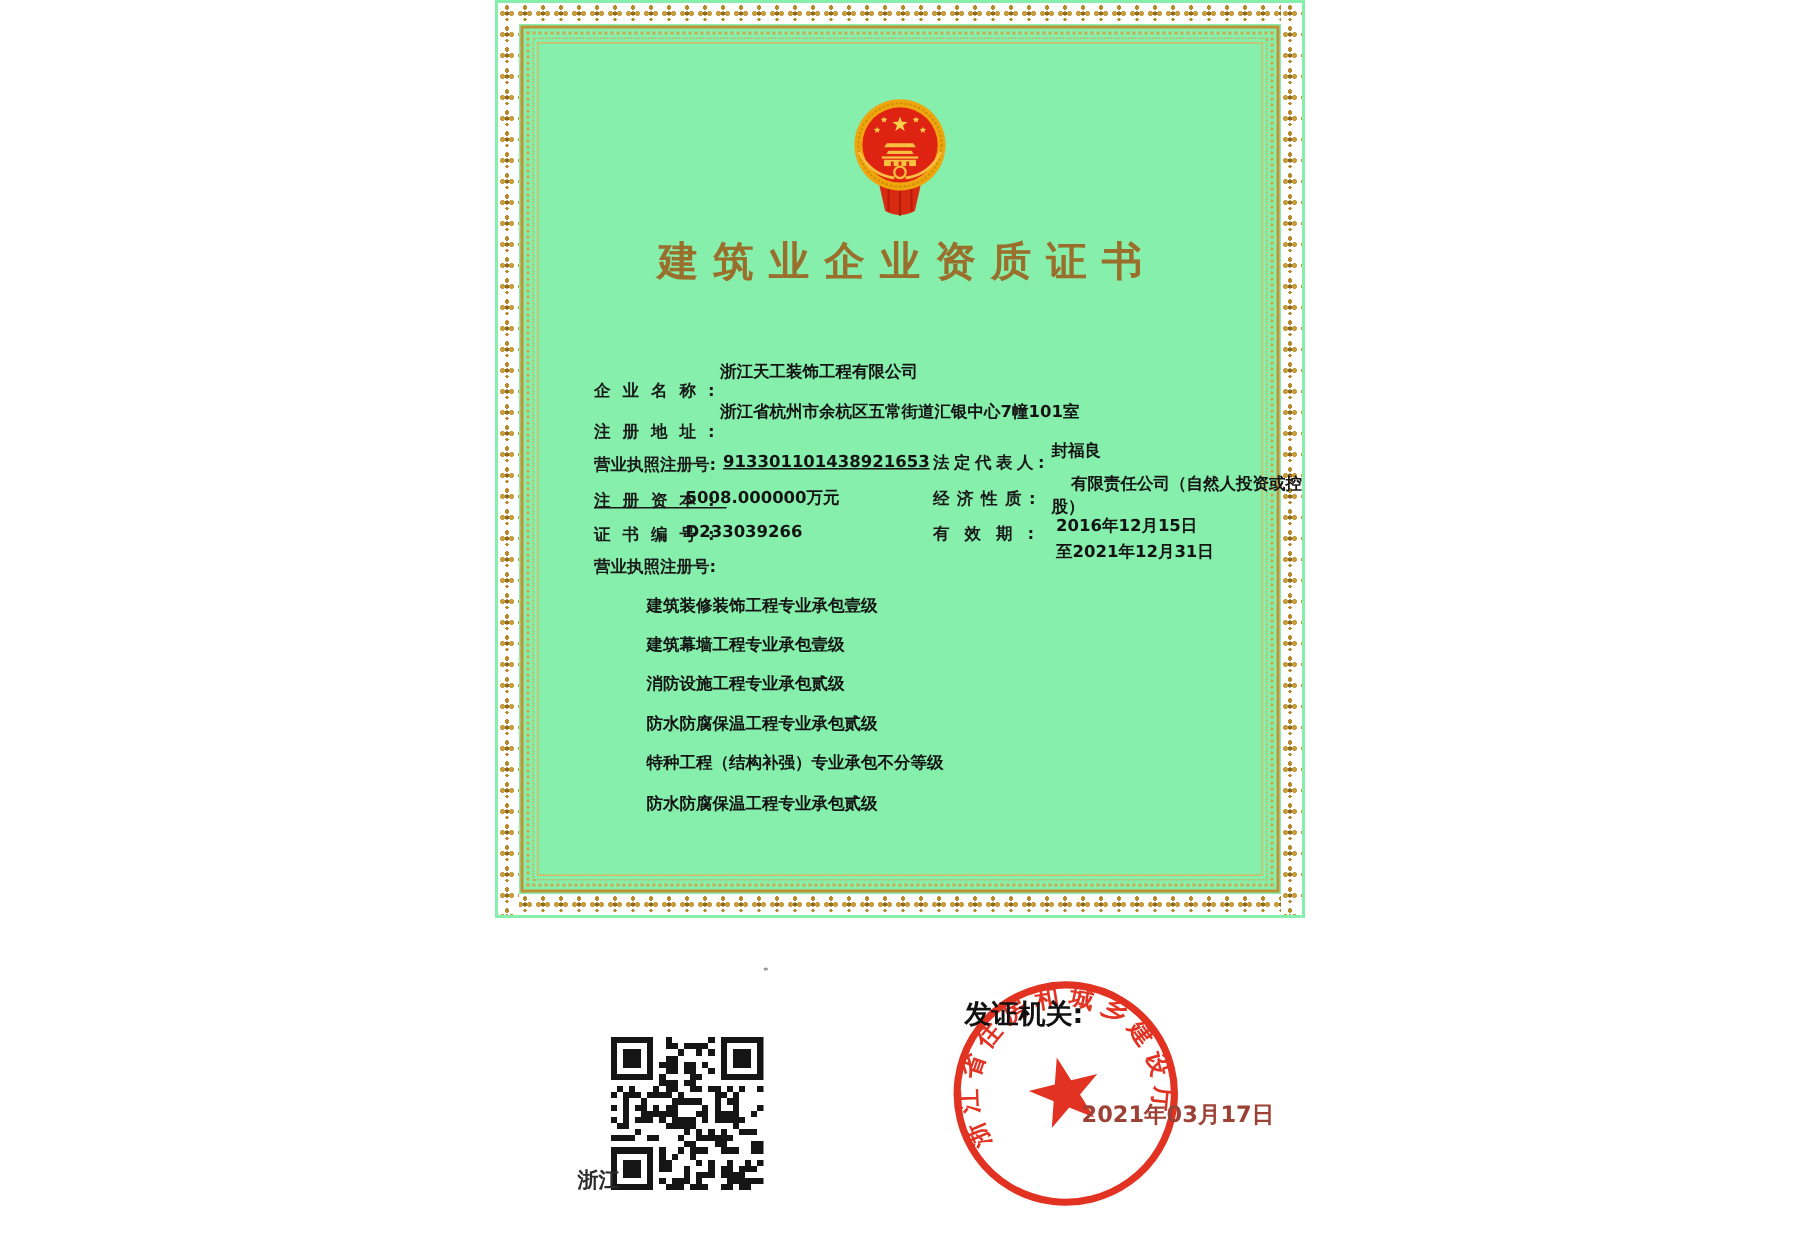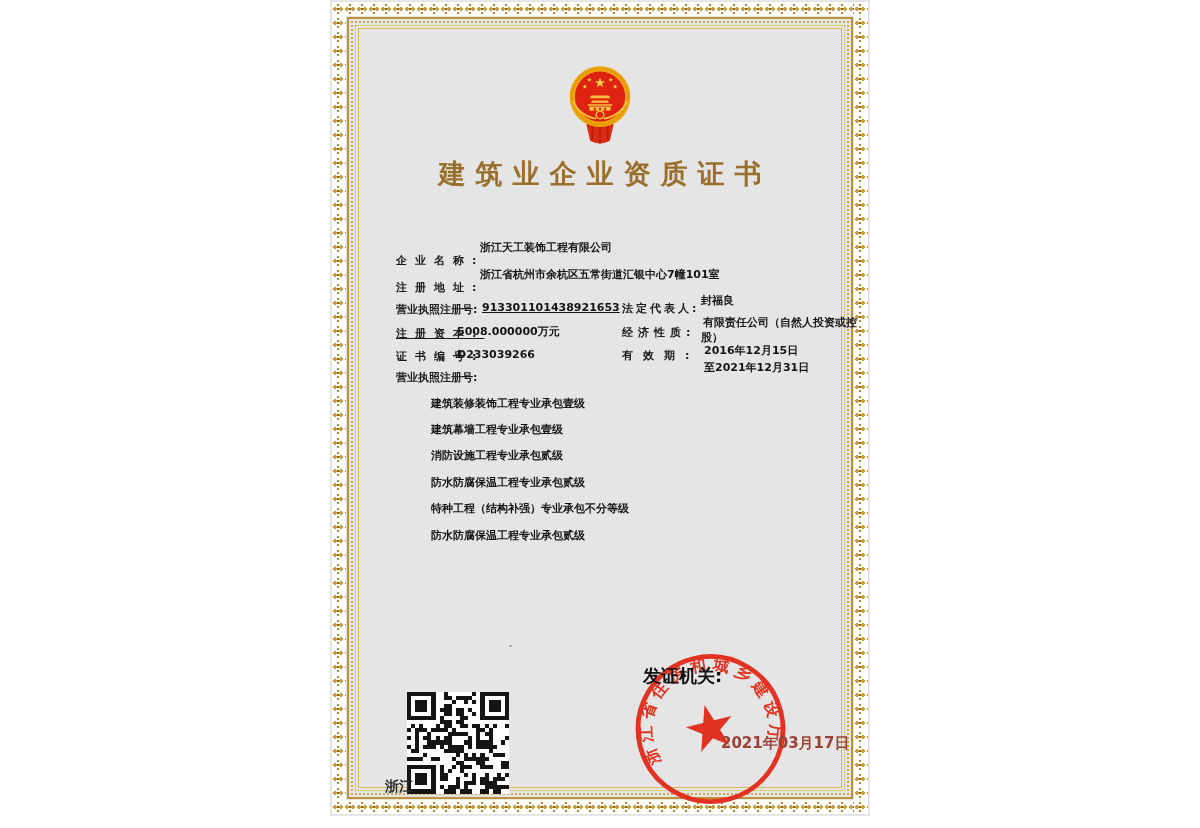--- a/index.html
+++ b/index.html
@@ -1,17 +1,17 @@
 <!DOCTYPE html>
 <html><head>
 <meta charset="utf-8">
 <style>
   html,body{margin:0;padding:0;background:#ffffff;}
   body{width:1200px;height:828px;overflow:hidden;font-family:"DejaVu Sans",sans-serif;}
-  .page{position:relative;width:540px;height:816px;margin:0 auto;background:#e5e5e5;}
+  .page{position:relative;width:540px;height:612px;margin:0 auto;background:#86efac;}
 
   
   .orn{position:absolute;background-color:#fff;
     background-image:
       radial-gradient(circle 1.5px at 6px 3px,  #b8892b 97%, transparent),
       radial-gradient(circle 1.8px at 3px 7px,  #c79d3f 97%, transparent),
       radial-gradient(circle 1.8px at 9px 7px,  #c79d3f 97%, transparent),
       radial-gradient(circle 1.4px at 6px 7px,  #8f6a1d 97%, transparent),
       radial-gradient(circle 1.2px at 6px 11px, #b8892b 97%, transparent);
     background-size:12px 14px;}
@@ -45,21 +45,21 @@
   .f-addr-v {left:150px;top:268px;}
   .f-lic-l  {left:66px;top:303px;}
   .f-lic-v  {left:152px;top:301px;text-decoration:underline;}
   .f-cap-l  {left:66px;top:327px;text-decoration:underline;}
   .f-cap-v  {left:127px;top:325px;}
   .f-cert-l {left:66px;top:350px;}
   .f-cert-v {left:127px;top:348px;}
   .f-legal-l{left:292px;top:302px;}
   .f-legal-v{left:371px;top:294px;}
   .f-econ-l {left:292px;top:326px;}
-  .f-econ-v1{left:373px;top:316px;}
+  .f-econ-v1{left:384px;top:316px;}
   .f-econ-v2{left:371px;top:331px;}
   .f-val-l  {left:292px;top:349px;}
   .f-val-v1 {left:374px;top:344px;}
   .f-val-v2 {left:374px;top:361px;}
   .quals-head{left:66px;top:371px;}
   .qual{left:101px;}
   .q0{top:397px;} .q1{top:423px;} .q2{top:449px;}
   .q3{top:476px;} .q4{top:502px;} .q5{top:529px;}
 
   

